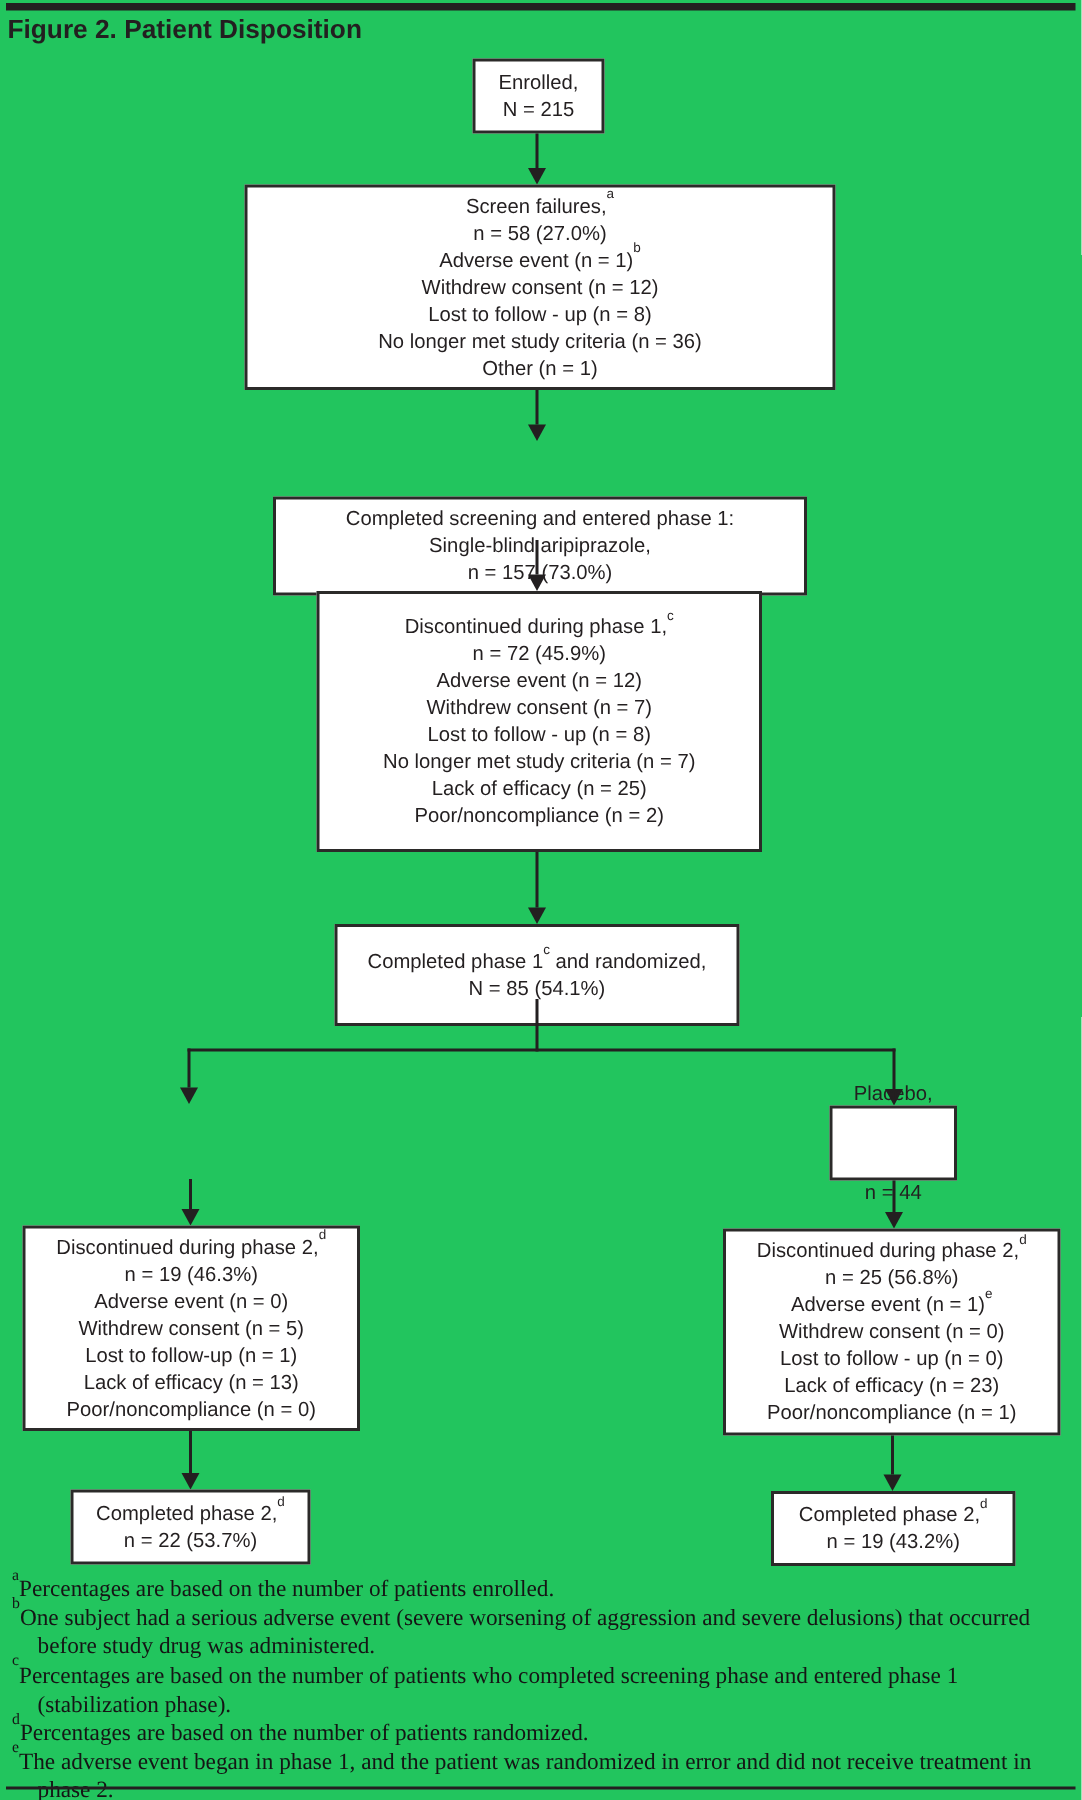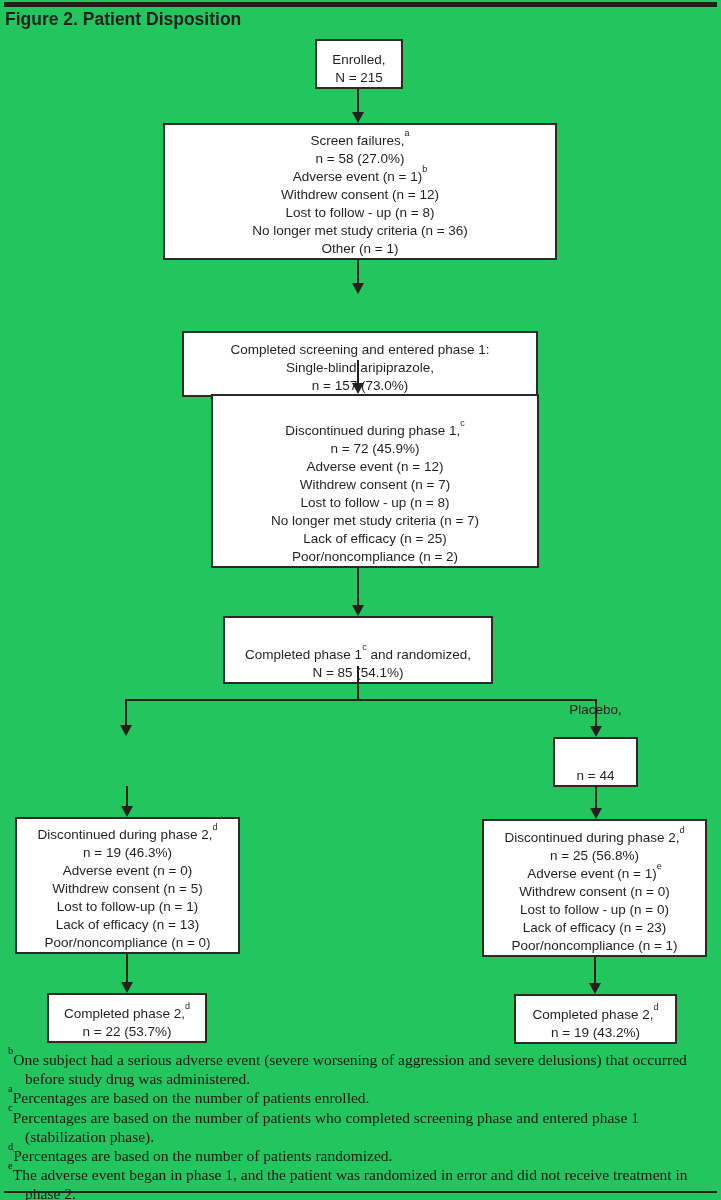--- a/index.html
+++ b/index.html
@@ -20,21 +20,21 @@
     font-size: 17.5px;
     font-weight: bold;
   }
   .box {
     position: absolute;
     box-sizing: border-box;
     border: 2px solid #2b2a29;
     background: #ffffff;
     display: flex;
     flex-direction: column;
-    justify-content: flex-end;
+    justify-content: center;
     align-items: center;
     text-align: center;
     font-size: 13.5px;
     line-height: 18px;
   }
   .bl { white-space: pre; }
   .sup {
     font-size: 9px;
     line-height: 0;
     position: relative;
@@ -98,21 +98,21 @@
 
   <div class="box" style="left:182px; top:294px; width:356px; height:66px;margin-top:37px;">
     <div class="bl"><span>Completed screening and entered phase 1:</span></div>
     <div class="bl"><span>Single-blind aripiprazole,</span></div>
     <div class="bl"><span>n = 157 (73.0%)</span></div>
   </div>
 
   <div class="vl" style="left:357px; top:360px; height:23px;"></div>
   <div class="ah" style="left:352px; top:383px;"></div>
 
-  <div class="box" style="left:211px; top:394px; width:328px; height:174px;">
+  <div class="box" style="left:211px; top:394px; width:297px; height:174px;">
     <div class="bl"><span>Discontinued during phase 1,</span><sup class="sup">c</sup></div>
     <div class="bl"><span>n = 72 (45.9%)</span></div>
     <div class="bl"><span>Adverse event (n = 12)</span></div>
     <div class="bl"><span>Withdrew consent (n = 7)</span></div>
     <div class="bl"><span>Lost to follow - up (n = 8)</span></div>
     <div class="bl"><span>No longer met study criteria (n = 7)</span></div>
     <div class="bl"><span>Lack of efficacy (n = 25)</span></div>
     <div class="bl"><span>Poor/noncompliance (n = 2)</span></div>
   </div>
 
@@ -171,22 +171,22 @@
     <div class="bl"><span>Completed phase 2,</span><sup class="sup">d</sup></div>
     <div class="bl"><span>n = 22 (53.7%)</span></div>
   </div>
 
   <div class="box" style="left:514px; top:994px; width:163px; height:50px;">
     <div class="bl"><span>Completed phase 2,</span><sup class="sup">d</sup></div>
     <div class="bl"><span>n = 19 (43.2%)</span></div>
   </div>
 
   <div class="footnotes">
+    <div class="fn"><sup class="fsup">a</sup><span>Percentages are based on the number of patients enrolled.</span></div>
     <div class="fn"><sup class="fsup">b</sup><span>One subject had a serious adverse event (severe worsening of aggression and severe delusions) that occurred before study drug was administered.</span></div>
-    <div class="fn"><sup class="fsup">a</sup><span>Percentages are based on the number of patients enrolled.</span></div>
     <div class="fn"><sup class="fsup">c</sup><span>Percentages are based on the number of patients who completed screening phase and entered phase 1 (stabilization phase).</span></div>
     <div class="fn"><sup class="fsup">d</sup><span>Percentages are based on the number of patients randomized.</span></div>
     <div class="fn"><sup class="fsup">e</sup><span>The adverse event began in phase 1, and the patient was randomized in error and did not receive treatment in phase 2.</span></div>
   </div>
 
   <div class="rule" style="left:4px; top:1191px; width:713px; height:2px;"></div>
 
 </div>
 
 </body></html>

